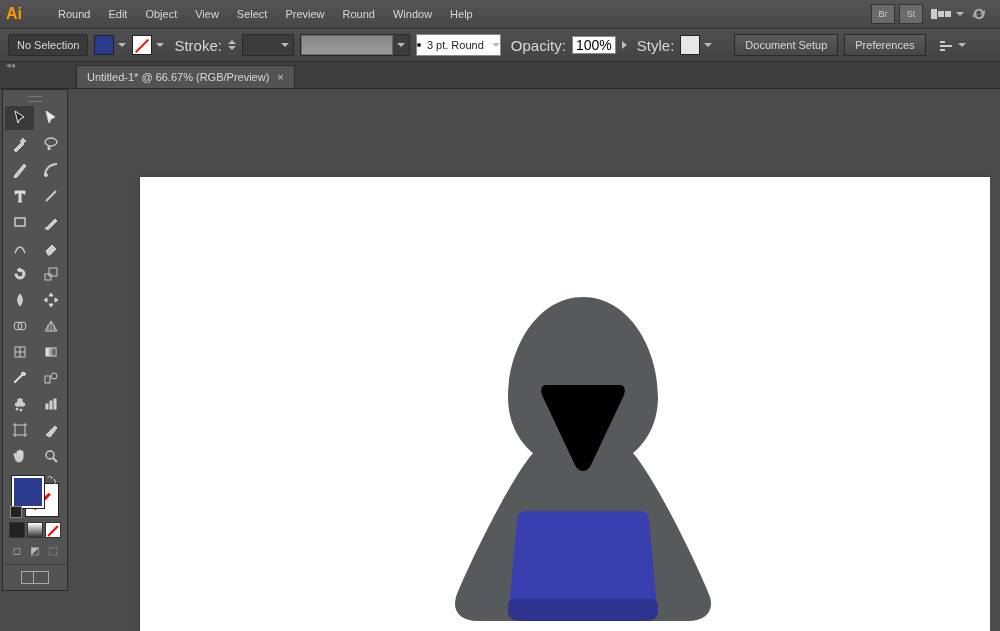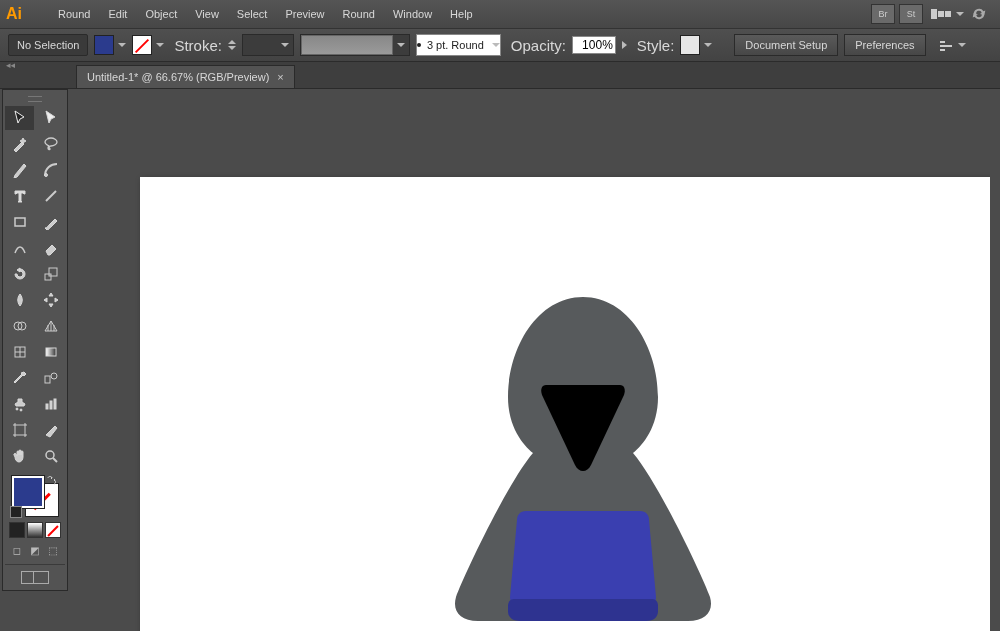--- a/index.html
+++ b/index.html
@@ -21,21 +21,21 @@
 .lbl{font-size:15px;margin-left:4px}
 .stroke-size{display:flex;flex-direction:column;align-items:center}
 .stroke-size .up,.stroke-size .dn{width:0;height:0;border-left:4px solid transparent;border-right:4px solid transparent}
 .stroke-size .up{border-bottom:4px solid #bbb;margin-bottom:2px}
 .stroke-size .dn{border-top:4px solid #bbb}
 .droplist{height:20px;background:#3c3c3c;border:1px solid #2a2a2a;display:flex;align-items:center;padding:0 4px}
 .graybar{width:90px;height:18px;background:linear-gradient(#888,#9a9a9a);border:1px solid #666}
 .round-sel{height:20px;background:#fff;color:#222;border:1px solid #888;display:flex;align-items:center;padding:0 0}
 .round-sel .dot{width:4px;height:4px;background:#222;border-radius:50%;margin-right:6px}
 .opac-field{height:20px;display:flex;align-items:center}
-.opac-field input{width:38px;height:16px;background:#fff;border:1px solid #888;font-size:12px;padding:0 2px;text-align:right}
+.opac-field input{width:38px;height:16px;background:#fff;border:1px solid #888;font-size:14px;padding:0 2px;text-align:center}
 .chev{width:0;height:0;border-top:4px solid transparent;border-bottom:4px solid transparent;border-left:5px solid #bbb;margin-left:6px}
 .btn{height:20px;padding:0 10px;background:linear-gradient(#5a5a5a,#474747);border:1px solid #2a2a2a;display:flex;align-items:center;cursor:default}
 .tabbar{height:26px;background:#3e3e3e;display:flex;align-items:flex-end;padding-left:76px;border-bottom:1px solid #2a2a2a}
 .tab{height:22px;background:#535353;border:1px solid #2a2a2a;border-bottom:none;display:flex;align-items:center;padding:0 10px;gap:8px}
 .tab-close{font-size:11px;color:#ccc;cursor:default}
 .main{position:relative;height:545px}
 .toolbar{position:absolute;left:2px;top:0;width:66px;background:#535353;border:1px solid #2a2a2a;padding:6px 2px;box-sizing:border-box}
 .tool-grab{width:14px;height:4px;margin:0 auto 4px;border-top:1px solid #777;border-bottom:1px solid #777}
 .tools{display:grid;grid-template-columns:1fr 1fr;gap:2px}
 .tool{width:29px;height:24px;display:flex;align-items:center;justify-content:center;cursor:default;position:relative}

